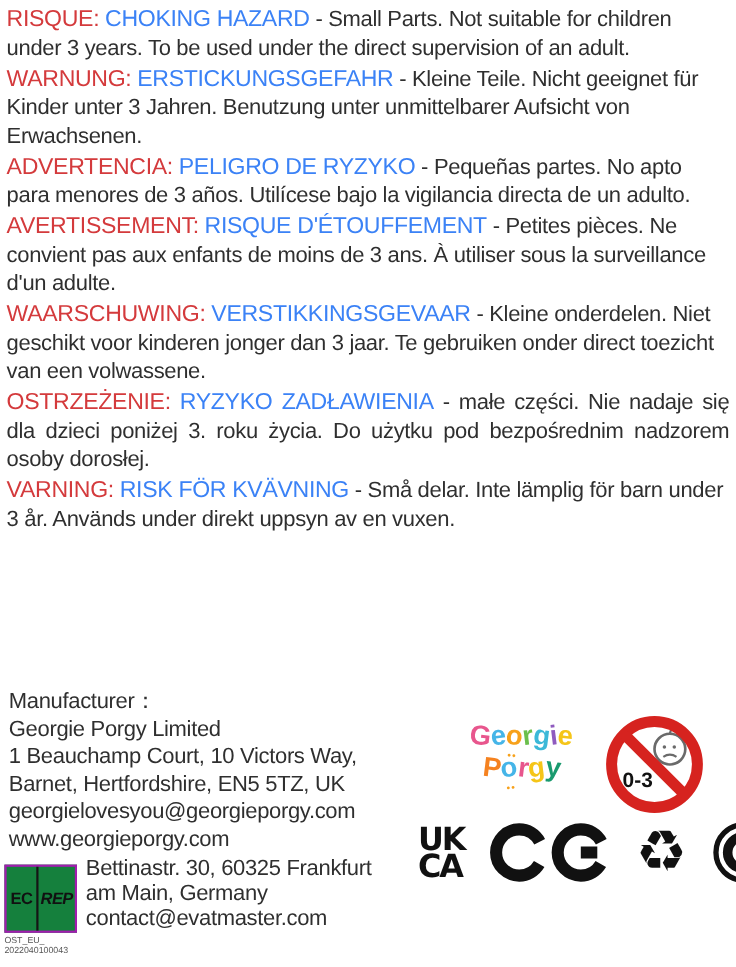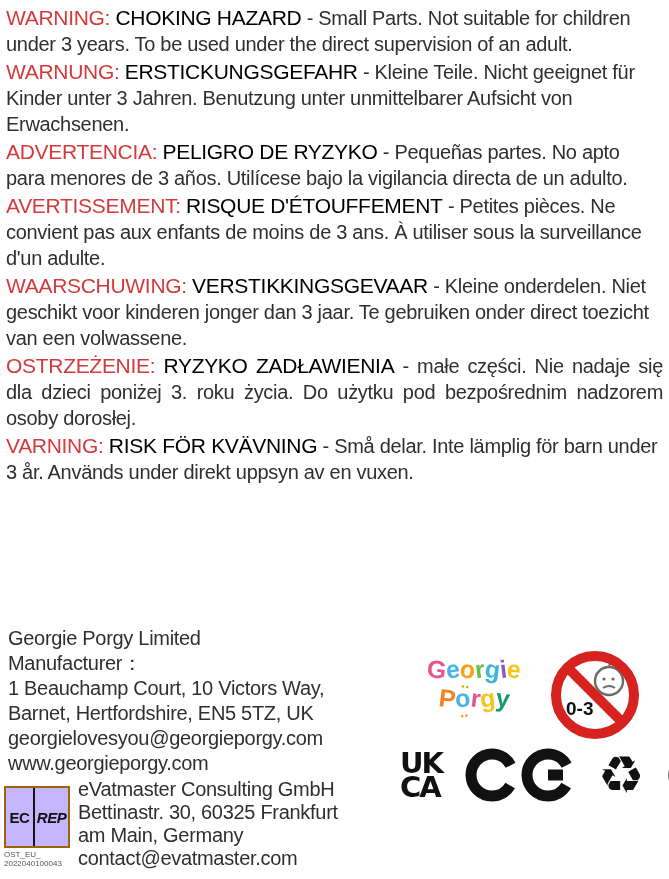--- a/index.html
+++ b/index.html
@@ -13,62 +13,62 @@
   }
   
   .warnings{padding:5px 6px 0 6px;}
   .warn{
     margin:0 0 2px 0;
     font-size:20px;line-height:26px;
     letter-spacing:-0.3px;
   }
   .warn.justify{text-align:justify;}
   .wlabel{color:#d43a3c;font-size:21px;}
-  .whazard{color:#000000;font-size:21px;}
+  .whazard{color:#3b82f6;font-size:21px;}
   
   .manufacturer{position:absolute;left:8px;top:626px;font-size:20px;line-height:25px;letter-spacing:-0.3px;}
   .logo{position:absolute;left:416px;top:655px;width:116px;text-align:center;font-weight:bold;}
   .logo-line{font-size:25px;line-height:29px;white-space:nowrap;}
   .logo-ch{position:relative;display:inline-block;}
   .logo-ch.rot-a{transform:rotate(7deg);}
   .logo-ch.rot-b{transform:rotate(-7deg);}
   .logo-dots{position:absolute;left:50%;bottom:-8px;transform:translateX(-50%);font-size:9px;letter-spacing:1px;line-height:9px;}
   .age-symbol{position:absolute;left:549px;top:649px;}
   .marks-row{position:absolute;left:380px;top:746px;display:flex;align-items:center;gap:22px;}
-  .ukca{font-weight:bold;font-size:29px;line-height:24px;letter-spacing:-2px;color:#111;font-family:"DejaVu Sans", sans-serif;margin-left:20px;}
+  .ukca{font-weight:bold;font-size:29px;line-height:24px;letter-spacing:-2px;color:#111;font-family:"DejaVu Sans", sans-serif;}
   .recycle{font-size:52px;line-height:52px;color:#111;font-family:"DejaVu Sans", sans-serif;}
   .conforms{position:absolute;left:372px;top:829px;width:296px;text-align:center;letter-spacing:-0.3px;}
   .conforms .l1{font-size:19px;line-height:22px;}
   .conforms .l2{font-size:18px;line-height:22px;}
   .ecrep{position:absolute;left:4px;top:786px;width:70px;}
-  .ecrep-box{width:62px;height:58px;border:2px solid #a16207;display:flex;background:#c4b5fd;}
+  .ecrep-box{width:62px;height:58px;border:2px solid #a21caf;display:flex;background:#15803d;}
   .ecrep-cell{display:flex;align-items:center;justify-content:center;font-weight:bold;font-size:15px;color:#111;letter-spacing:-0.5px;}
   .ecrep-cell.ec{width:27px;border-right:2px solid #151515;}
   .ecrep-cell.rep{flex:1;font-style:italic;}
   .ecrep-code{margin-top:2px;font-size:8px;line-height:9px;color:#555;letter-spacing:0;}
   .evat{position:absolute;left:78px;top:778px;font-size:20px;line-height:23px;letter-spacing:-0.3px;}
 </style>
 </head>
 <body>
 
 <div id="sheet">
 
   <div class="warnings">
-    <p class="warn"><span class="wlabel">WARNING:</span> <span class="whazard">CHOKING HAZARD</span> <span>- Small Parts. Not suitable for children under 3 years. To be used under the direct supervision of an adult.</span></p>
+    <p class="warn"><span class="wlabel">RISQUE:</span> <span class="whazard">CHOKING HAZARD</span> <span>- Small Parts. Not suitable for children under 3 years. To be used under the direct supervision of an adult.</span></p>
     <p class="warn"><span class="wlabel">WARNUNG:</span> <span class="whazard">ERSTICKUNGSGEFAHR</span> <span>- Kleine Teile. Nicht geeignet für Kinder unter 3 Jahren. Benutzung unter unmittelbarer Aufsicht von Erwachsenen.</span></p>
     <p class="warn"><span class="wlabel">ADVERTENCIA:</span> <span class="whazard">PELIGRO DE RYZYKO</span> <span>- Pequeñas partes. No apto para menores de 3 años. Utilícese bajo la vigilancia directa de un adulto.</span></p>
     <p class="warn"><span class="wlabel">AVERTISSEMENT:</span> <span class="whazard">RISQUE D'ÉTOUFFEMENT</span> <span>- Petites pièces. Ne convient pas aux enfants de moins de 3 ans. À utiliser sous la surveillance d'un adulte.</span></p>
     <p class="warn"><span class="wlabel">WAARSCHUWING:</span> <span class="whazard">VERSTIKKINGSGEVAAR</span> <span>- Kleine onderdelen. Niet geschikt voor kinderen jonger dan 3 jaar. Te gebruiken onder direct toezicht van een volwassene.</span></p>
     <p class="warn justify"><span class="wlabel">OSTRZEŻENIE:</span> <span class="whazard">RYZYKO ZADŁAWIENIA</span> <span>- małe części. Nie nadaje się dla dzieci poniżej 3. roku życia. Do użytku pod bezpośrednim nadzorem osoby dorosłej.</span></p>
     <p class="warn"><span class="wlabel">VARNING:</span> <span class="whazard">RISK FÖR KVÄVNING</span> <span>- Små delar. Inte lämplig för barn under 3 år. Används under direkt uppsyn av en vuxen.</span></p>
   </div>
 
   <div class="manufacturer">
+    <div>Manufacturer：</div>
     <div>Georgie Porgy Limited</div>
-    <div>Manufacturer：</div>
     <div>1 Beauchamp Court, 10 Victors Way,</div>
     <div>Barnet, Hertfordshire, EN5 5TZ, UK</div>
     <div>georgielovesyou@georgieporgy.com</div>
     <div>www.georgieporgy.com</div>
   </div>
 
   <div class="logo">
     <div class="logo-line" id="logo-line1"><span class="logo-ch rot-a" style="color: rgb(232, 86, 141);">G</span><span class="logo-ch rot-b" style="color: rgb(69, 181, 232);">e</span><span class="logo-ch rot-a" style="color: rgb(247, 161, 26);">o<span class="logo-dots" style="color: rgb(247, 161, 26);">••</span></span><span class="logo-ch rot-b" style="color: rgb(106, 191, 75);">r</span><span class="logo-ch rot-a" style="color: rgb(59, 184, 216);">g</span><span class="logo-ch rot-b" style="color: rgb(143, 91, 191);">i</span><span class="logo-ch rot-a" style="color: rgb(245, 197, 24);">e</span></div>
     <div class="logo-line" id="logo-line2"><span class="logo-ch rot-a" style="color: rgb(245, 130, 32);">P</span><span class="logo-ch rot-b" style="color: rgb(69, 181, 232);">o<span class="logo-dots" style="color: rgb(247, 161, 26);">••</span></span><span class="logo-ch rot-a" style="color: rgb(232, 86, 141);">r</span><span class="logo-ch rot-b" style="color: rgb(245, 197, 24);">g</span><span class="logo-ch rot-a" style="color: rgb(25, 154, 110);">y</span></div>
   </div>
@@ -108,19 +108,18 @@
       <div class="ecrep-cell ec">EC</div>
       <div class="ecrep-cell rep">REP</div>
     </div>
     <div class="ecrep-code">
       <div>OST_EU_</div>
       <div>2022040100043</div>
     </div>
   </div>
 
   <div class="evat">
-    <div>eVatmaster Consulting GmbH</div>
     <div>Bettinastr. 30, 60325 Frankfurt</div>
     <div>am Main, Germany</div>
     <div>contact@evatmaster.com</div>
   </div>
 
 </div>
 
 </body></html>

